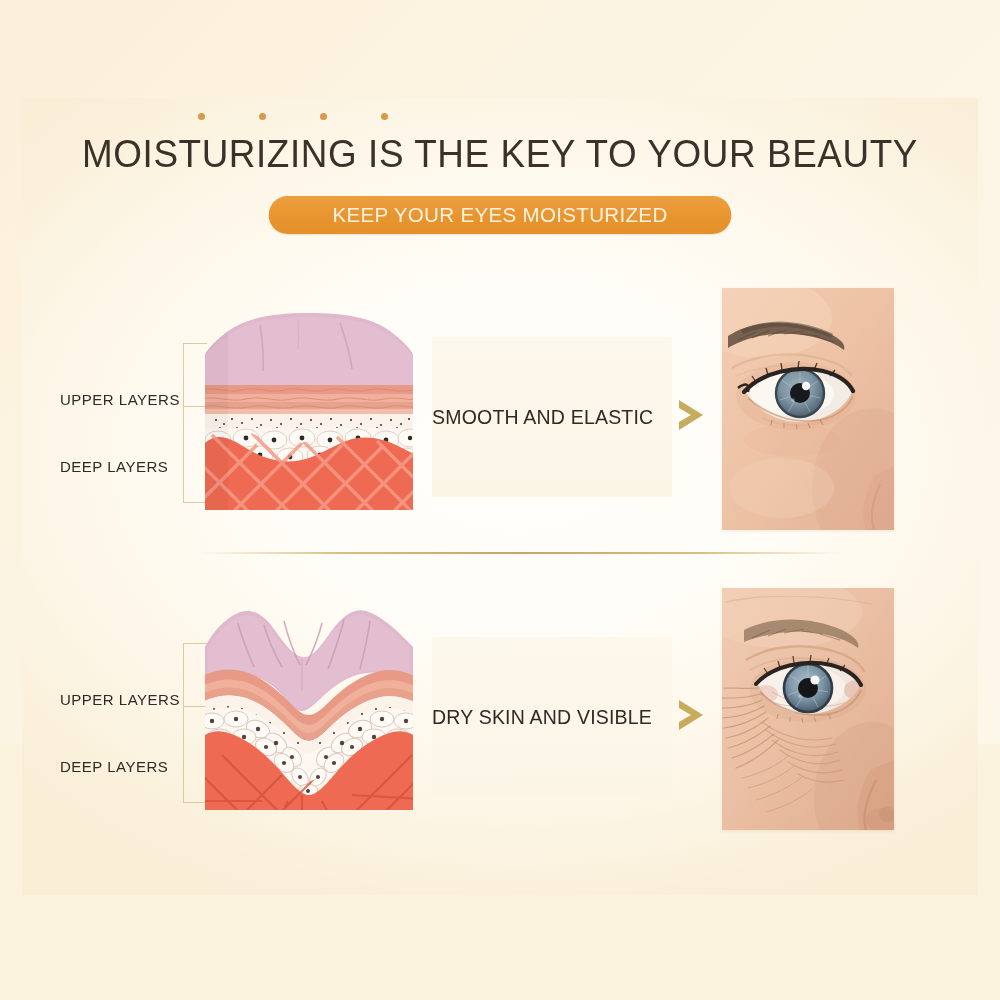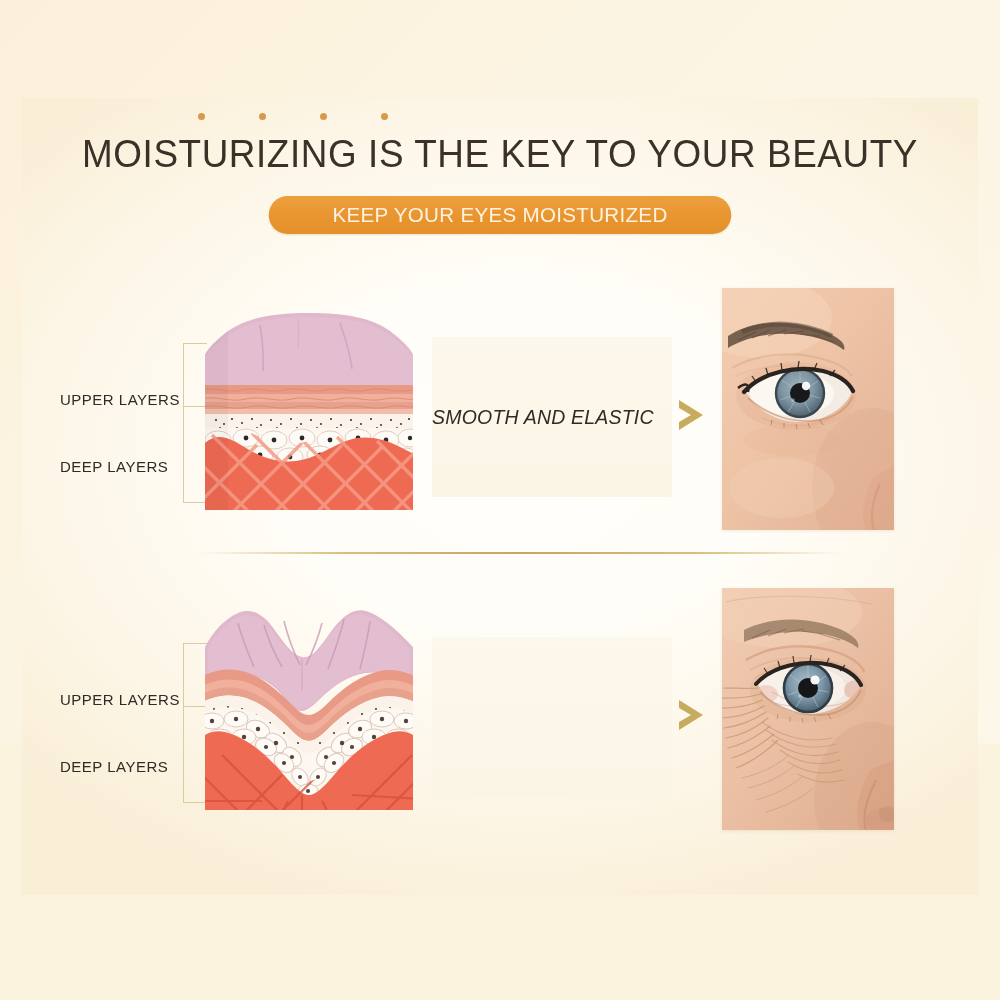--- a/index.html
+++ b/index.html
@@ -139,21 +139,20 @@
   .skin svg { display: block; }
 
   
   .card {
     position: absolute;
     left: 432px;
     top: 52px;
     width: 240px;
     height: 160px;
     background: linear-gradient(180deg, #fdf8ec 0%, #fbf5e6 100%);
-    font-style: italic;
   }
   .card .lines {
     position: absolute;
     left: 0;
     top: 50%;
     transform: translateY(-50%);
     width: 100%;
     padding: 0 4px 0 0;
     box-sizing: border-box;
     font-size: 19.5px;
@@ -623,20 +622,21 @@
               <path d="M-8,206 L60,206"></path>
                 <path d="M150,200 L220,204"></path>
             </g>
           </g>
         </g>
       </svg>
     </div>
 
     <div class="card">
       <div class="lines">
+        <div>DRY SKIN AND VISIBLE</div>
       </div>
     </div>
 
     <div class="chev">
       <svg width="30" height="34" viewBox="0 0 30 34" xmlns="http://www.w3.org/2000/svg">
         <path d="M3,2 L27,17 L3,32 L3,24 L15,17 L3,10 Z" fill="#c7ac5e"></path>
       </svg>
     </div>
 
     <div class="photo">

